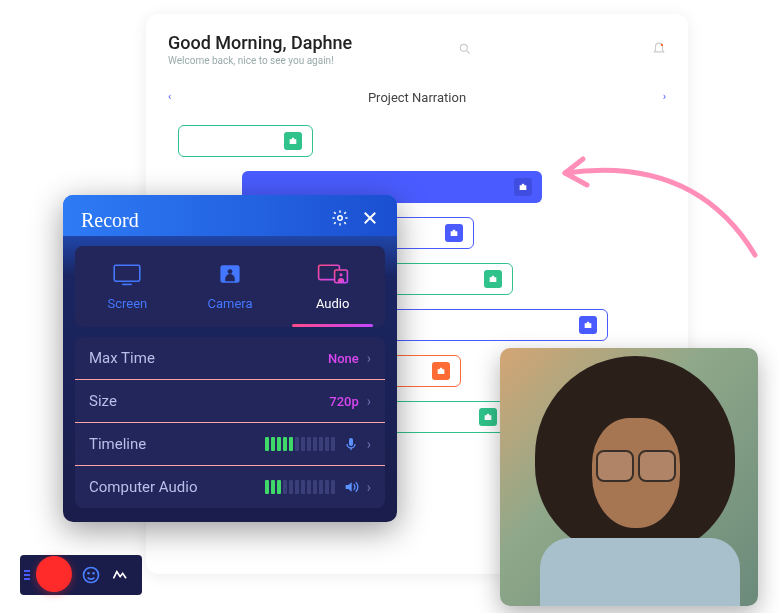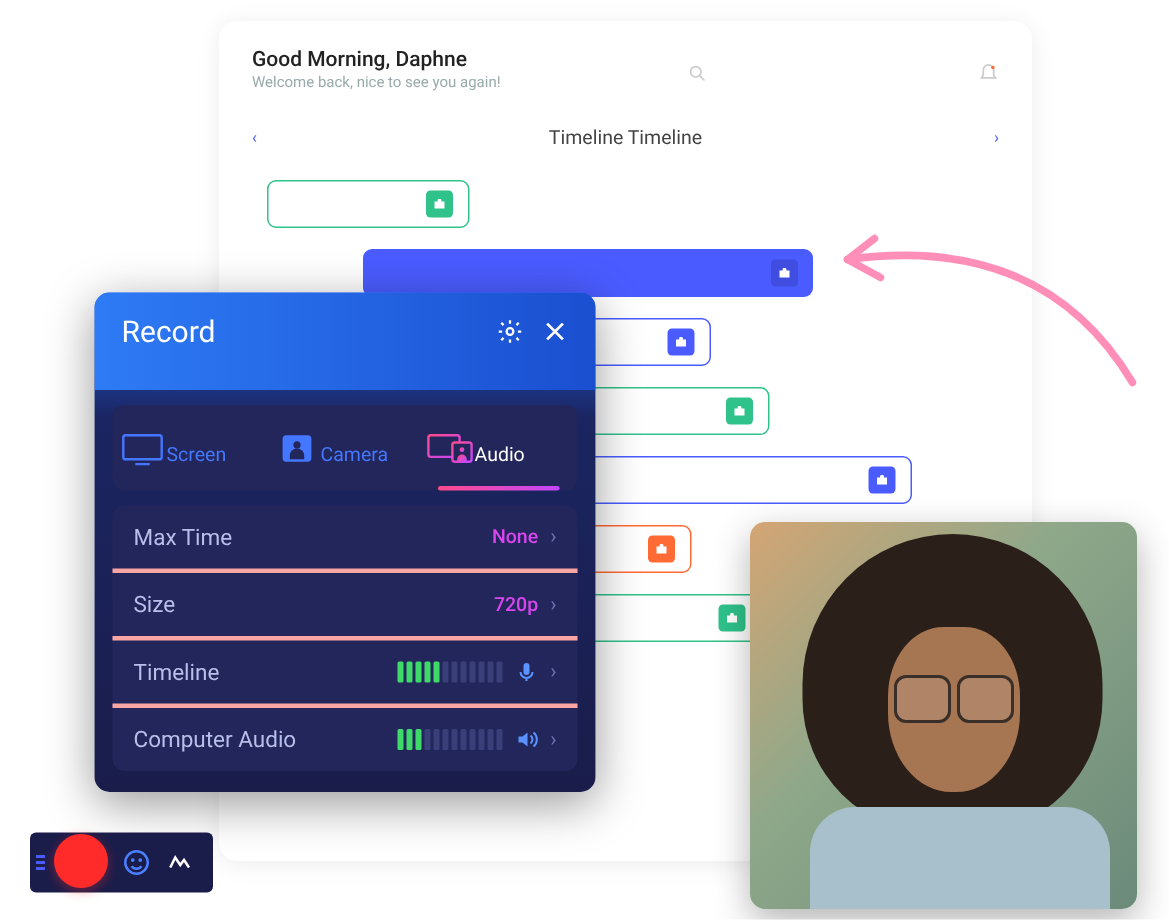--- a/index.html
+++ b/index.html
@@ -1,20 +1,20 @@
 <!DOCTYPE html>
 <html><head>
 <meta charset="utf-8">
 <style>
 * { box-sizing: border-box; margin: 0; padding: 0; }
 body { font-family: -apple-system, BlinkMacSystemFont, "Segoe UI", Roboto, sans-serif; width: 779px; height: 613px; position: relative; background: #fff; overflow: hidden; }
 
 
 .app-window { position: absolute; left: 146px; top: 14px; width: 542px; height: 560px; background: #fff; border-radius: 12px; box-shadow: 0 2px 16px rgba(0,0,0,0.08); padding: 18px 22px; }
-.greeting { font-size: 14px; color: #222; font-weight: 500; }
+.greeting { font-size: 18px; color: #222; font-weight: 500; }
 .subgreeting { font-size: 10px; color: #9aa; margin-top: 2px; }
 .header-icons { position: absolute; top: 28px; right: 22px; display: flex; gap: 180px; }
 .header-icons span { width: 14px; height: 14px; color: #ccc; }
 .section-title { text-align: center; font-size: 13px; color: #444; margin-top: 24px; position: relative; }
 .chev-l, .chev-r { position: absolute; top: 0; font-size: 11px; color: #4a5cff; cursor: pointer; }
 .chev-l { left: 0; } .chev-r { right: 0; }
 
 .timeline { margin-top: 20px; display: flex; flex-direction: column; gap: 14px; }
 .bar { height: 32px; border-radius: 6px; display: flex; align-items: center; justify-content: flex-end; padding-right: 10px; }
 .bar .bicon { width: 18px; height: 18px; border-radius: 3px; display: flex; align-items: center; justify-content: center; }
@@ -33,37 +33,37 @@
 .bar6 { width: 138px; margin-left: 155px; border: 1px solid #ff6b35; background: #fff; }
 .bar6 .bicon { background: #ff6b35; }
 .bar7 { width: 240px; margin-left: 100px; border: 1px solid #2fc28a; background: #fff; }
 .bar7 .bicon { background: #2fc28a; }
 
 
 .arrow { position: absolute; left: 545px; top: 145px; width: 220px; height: 120px; pointer-events: none; }
 
 
 .record-panel { position: absolute; left: 63px; top: 195px; width: 334px; background: linear-gradient(180deg, #2566f0 0%, #1a2561 25%, #1a1d4a 100%); border-radius: 10px; box-shadow: 0 8px 32px rgba(0,0,0,0.4); overflow: hidden; }
-.rp-header { display: flex; align-items: center; justify-content: space-between; padding: 14px 18px 27px; background: linear-gradient(90deg, #2e7bf5, #1a4fd0); }
+.rp-header { display: flex; align-items: flex-start; justify-content: space-between; padding: 14px 18px 4px; background: linear-gradient(90deg, #2e7bf5, #1a4fd0); font-family: Liberation Serif, serif; }
 .rp-title { color: #fff; font-size: 20px; font-weight: 400; }
 .rp-actions { display: flex; gap: 12px; color: #fff; }
 .rp-actions span { cursor: pointer; width: 18px; height: 18px; display: flex; align-items: center; justify-content: center; }
 
 .rp-tabs { display: flex; margin: 10px 12px; gap: 6px; background: #22265a; border-radius: 8px; padding: 4px; }
-.rp-tab { flex: 1; display: flex; flex-direction: row; align-items: center; padding: 12px 0; border-radius: 6px; cursor: pointer; position: relative; }
+.rp-tab { flex: 1; display: flex; flex-direction: column; align-items: center; padding: 12px 0; border-radius: 6px; cursor: pointer; position: relative; }
 .rp-tab svg { width: 32px; height: 24px; }
 .rp-tab-label { font-size: 13px; margin-top: 10px; }
 .rp-tab.screen { color: #4477ff; }
 .rp-tab.camera { color: #4477ff; }
 .rp-tab.both { color: #fff; }
 .rp-tab.active::after { content: ""; position: absolute; bottom: -4px; left: 8px; right: 8px; height: 3px; background: linear-gradient(90deg, #ff4a8a, #c346ff); border-radius: 2px; }
 .rp-tab.both svg { stroke: url(#grad1); }
 
 .rp-rows { margin: 4px 12px 14px; background: #22265a; border-radius: 8px; }
-.rp-row { display: flex; align-items: center; justify-content: space-between; padding: 12px 14px; border-bottom: 3px solid #fca5a5; cursor: pointer; }
+.rp-row { display: flex; align-items: center; justify-content: space-between; padding: 12px 14px; border-bottom: 1px solid #fca5a5; cursor: pointer; }
 .rp-row:last-child { border-bottom: none; align-items: center; }
 .rp-row-label { color: #b8bfea; font-size: 15px; }
 .rp-row-right { display: flex; align-items: center; gap: 8px; }
 .rp-row-val { color: #d946ef; font-size: 13px; font-weight: 500; }
 .rp-chev { color: #6a72b0; font-size: 14px; }
 
 .level-bars { display: flex; gap: 2px; align-items: center; }
 .level-bars .lb { width: 4px; height: 14px; border-radius: 1px; }
 .lb.on { background: #3fd96a; }
 .lb.off { background: #3a3f7a; }
@@ -106,21 +106,21 @@
     </span>
     <span>
       <svg viewBox="0 0 24 24" fill="none" stroke="#ccc" stroke-width="2">
           <path d="M6 8a6 6 0 0 1 12 0v6l2 3H4l2-3z"></path>
           <circle cx="17" cy="5" r="2" fill="#ff6b35" stroke="none"></circle>
         </svg>
     </span>
   </div>
   <div class="section-title">
     <span class="chev-l">‹</span>
-    <span>Timeline Timeline</span>
+    <span>Project Narration</span>
     <span class="chev-r">›</span>
   </div>
   <div class="timeline">
     <div class="bar bar1">
         <span class="bicon">
           <svg viewBox="0 0 24 24">
             <path d="M4 8h16v11H4z M9 8V6a2 2 0 0 1 2-2h2a2 2 0 0 1 2 2v2"></path>
           </svg>
         </span>
       </div>

